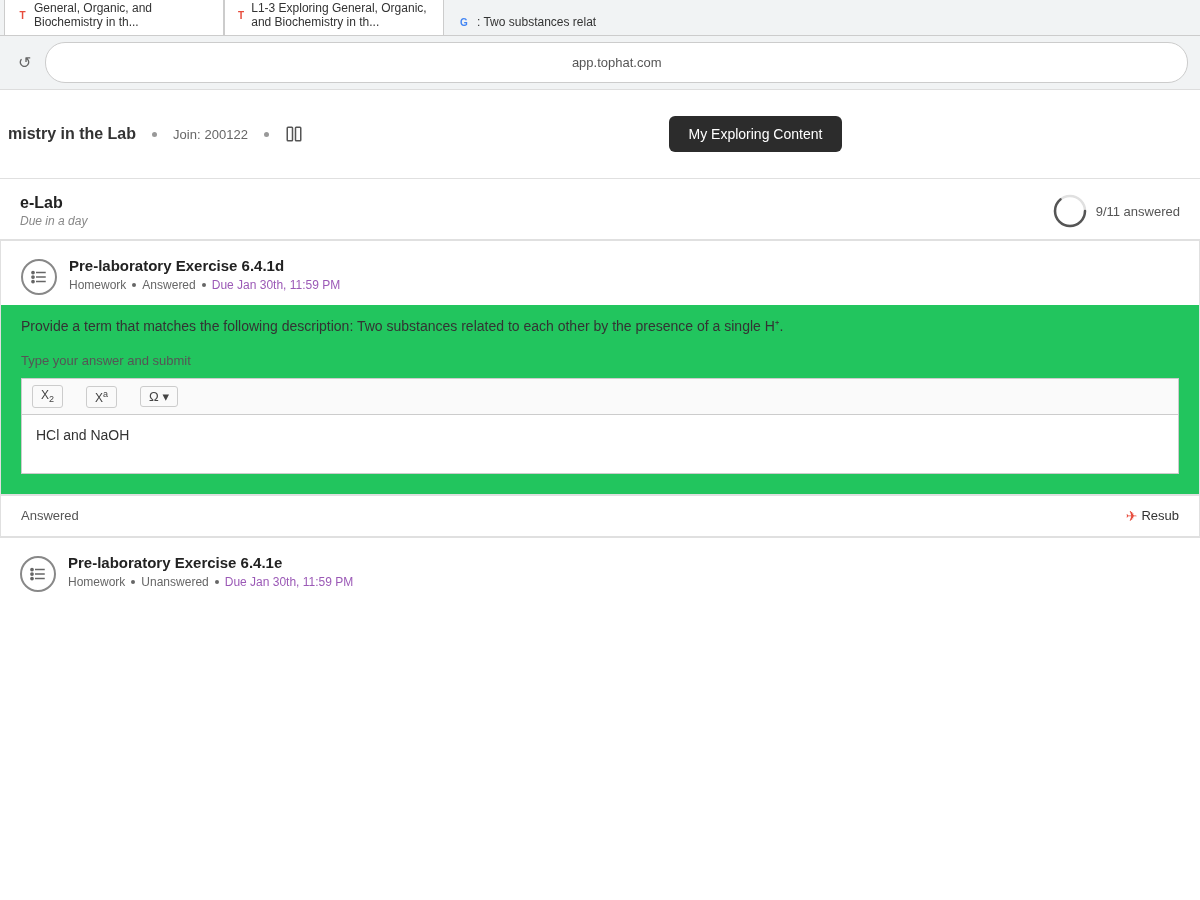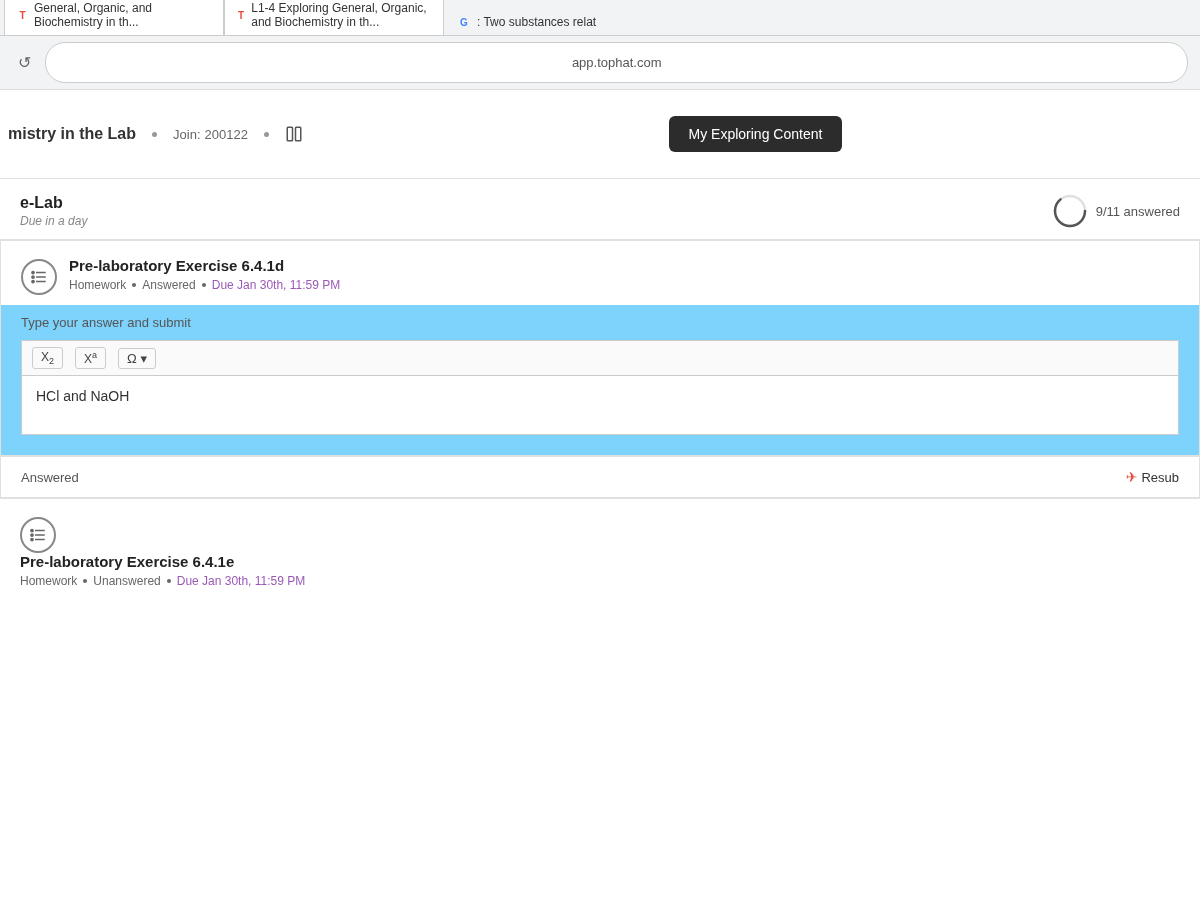--- a/index.html
+++ b/index.html
@@ -170,21 +170,21 @@
       height: 36px;
     }
     .progress-text {
       font-size: 13px;
       color: #555;
       text-align: right;
     }
 
     
     .exercise-card {
-      background: #7dd3fc;
+      background: #22c55e;
       border: 1px solid #e0e0e0;
       border-radius: 0;
       margin: 0;
     }
     .exercise-card-header {
       display: flex;
       align-items: flex-start;
       padding: 16px 20px 10px 20px;
       gap: 12px;
       background: #fff;
@@ -246,21 +246,21 @@
     .answer-label {
       font-size: 13px;
       color: #555;
       margin-bottom: 10px;
     }
 
     
     .answer-toolbar {
       display: flex;
       align-items: center;
-      gap: 12px;
+      gap: 23px;
       border: 1px solid #ccc;
       border-bottom: none;
       padding: 6px 10px;
       background: #fafafa;
     }
     .toolbar-btn {
       background: none;
       border: 1px solid #ccc;
       border-radius: 3px;
       padding: 2px 8px;
@@ -318,21 +318,21 @@
       font-size: 14px;
     }
 
     
     .exercise-card-2 {
       background: #fff;
       padding: 16px 20px;
       border-top: 1px solid #e0e0e0;
       display: flex;
       align-items: flex-start;
-      flex-direction: column;
+      gap: 12px;
     }
 
     
     .watermark-bg {
       position: relative;
       overflow: hidden;
     }
     .watermark-bg::before {
       content: '';
       position: absolute;
@@ -350,21 +350,21 @@
 </head>
 <body>
 
 <div class="browser-tabs">
   <div class="browser-tab">
     <span class="tab-favicon tophat">T</span>
     <span>General, Organic, and Biochemistry in th...</span>
   </div>
   <div class="browser-tab active">
     <span class="tab-favicon tophat">T</span>
-    <span>L1-4 Exploring General, Organic, and Biochemistry in th...</span>
+    <span>L1-3 Exploring General, Organic, and Biochemistry in th...</span>
   </div>
   <div class="browser-tab secondary">
     <span class="tab-favicon google">G</span>
     <span>: Two substances relat</span>
   </div>
 </div>
 
 <div class="address-bar">
   <span class="reload-btn">↺</span>
   <div class="address-input">app.tophat.com</div>
@@ -424,20 +424,21 @@
           <span>Homework</span>
           <span class="meta-dot"></span>
           <span>Answered</span>
           <span class="meta-dot"></span>
           <span class="meta-due">Due Jan 30th, 11:59 PM</span>
         </div>
       </div>
     </div>
 
     <div class="question-body">
+      <p class="question-text">Provide a term that matches the following description: Two substances related to each other by the presence of a single H⁺.</p>
       <p class="answer-label">Type your answer and submit</p>
 
       <div class="answer-toolbar">
         <button class="toolbar-btn">X<sub>2</sub></button>
         <button class="toolbar-btn">X<sup>a</sup></button>
         <button class="toolbar-btn toolbar-omega">Ω ▾</button>
       </div>
 
       <div class="answer-input-area">HCl and NaOH</div>
     </div>

